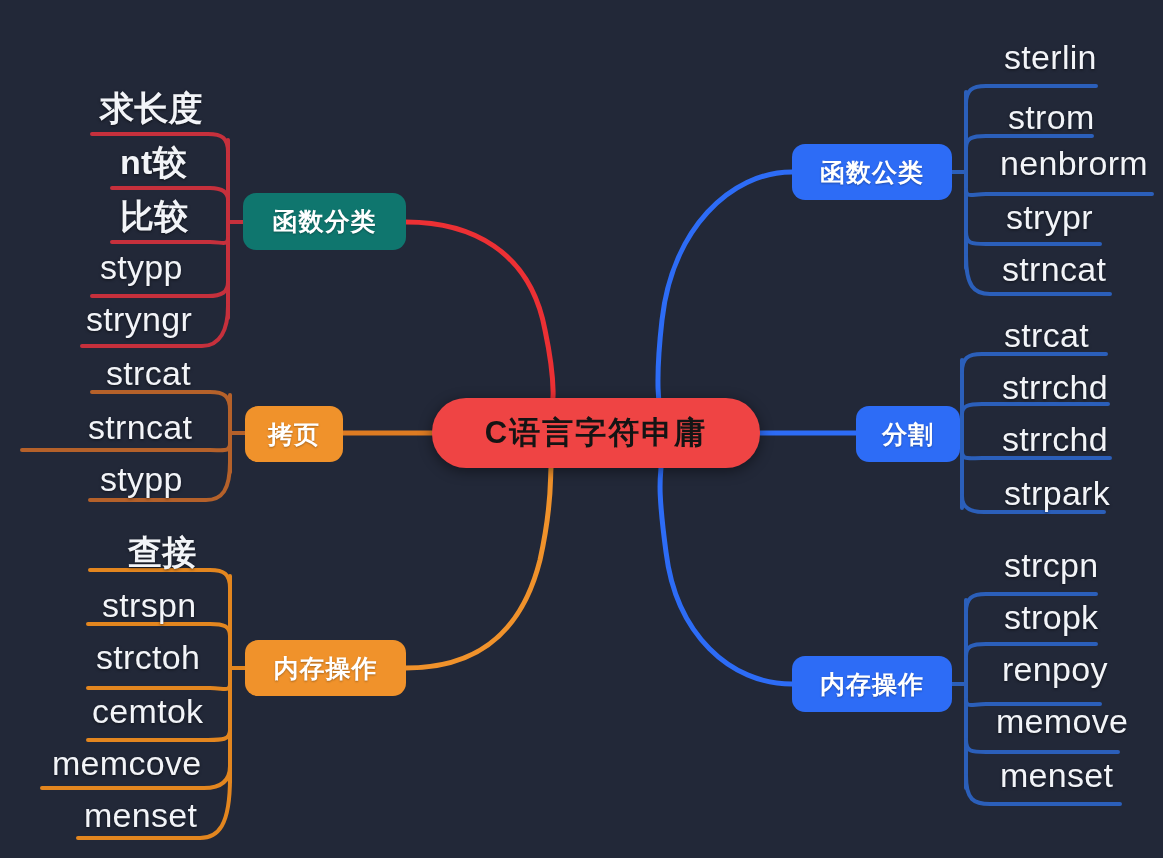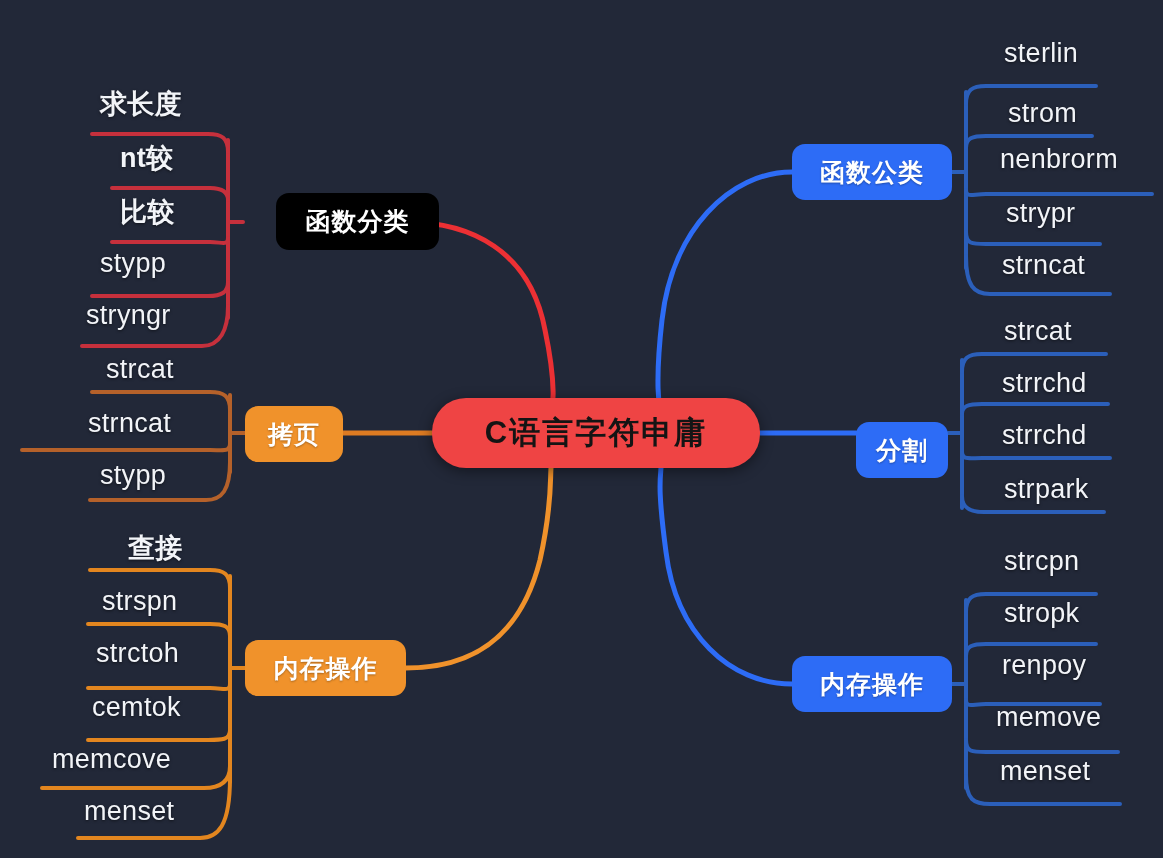--- a/index.html
+++ b/index.html
@@ -27,28 +27,28 @@
   .node.center{
     background:#ef4444;
     color:#141414;
     border-radius:34px;
     font-size:31px;
     font-weight:700;
     letter-spacing:2px;
     text-shadow:none;
     box-shadow:0 3px 14px rgba(0,0,0,.45);
   }
-  .node.red{background:#000000;font-size:25px;border-radius:13px;margin-left:33px;}
+  .node.red{background:#0f766e;font-size:25px;border-radius:13px;}
   .node.orange{background:#f0922b;font-size:25px;border-radius:13px;}
   .node.blue{background:#2d6cf6;font-size:25px;border-radius:13px;}
 
   .leaf{
     position:absolute;
     color:#f2f4f8;
-    font-size:27px;
+    font-size:34px;
     font-weight:500;
     white-space:nowrap;
     letter-spacing:.3px;
     text-shadow:0 1px 3px rgba(0,0,0,.55);
   }
   .leaf.cn{font-weight:700;}
 </style>
 </head>
 <body>
 
@@ -143,21 +143,21 @@
 
   <div class="node blue" style="left:792px;top:144px;width:160px;height:56px;justify-content:center;">
     <span>函数公类</span>
   </div>
   <div class="leaf" style="left:1004px;top:38px;">sterlin</div>
   <div class="leaf" style="left:1008px;top:90px;margin-top:8px;">strom</div>
   <div class="leaf" style="left:1000px;top:144px;">nenbrorm</div>
   <div class="leaf" style="left:1006px;top:198px;">strypr</div>
   <div class="leaf" style="left:1002px;top:250px;">strncat</div>
 
-  <div class="node blue" style="left:856px;top:422px;width:92px;height:56px;">
+  <div class="node blue" style="left:856px;top:406px;width:104px;height:56px;">
     <span>分割</span>
   </div>
   <div class="leaf" style="left:1004px;top:316px;">strcat</div>
   <div class="leaf" style="left:1002px;top:368px;">strrchd</div>
   <div class="leaf" style="left:1002px;top:420px;">strrchd</div>
   <div class="leaf" style="left:1004px;top:474px;">strpark</div>
 
   <div class="node blue" style="left:792px;top:656px;width:160px;height:56px;">
     <span>内存操作</span>
   </div>

